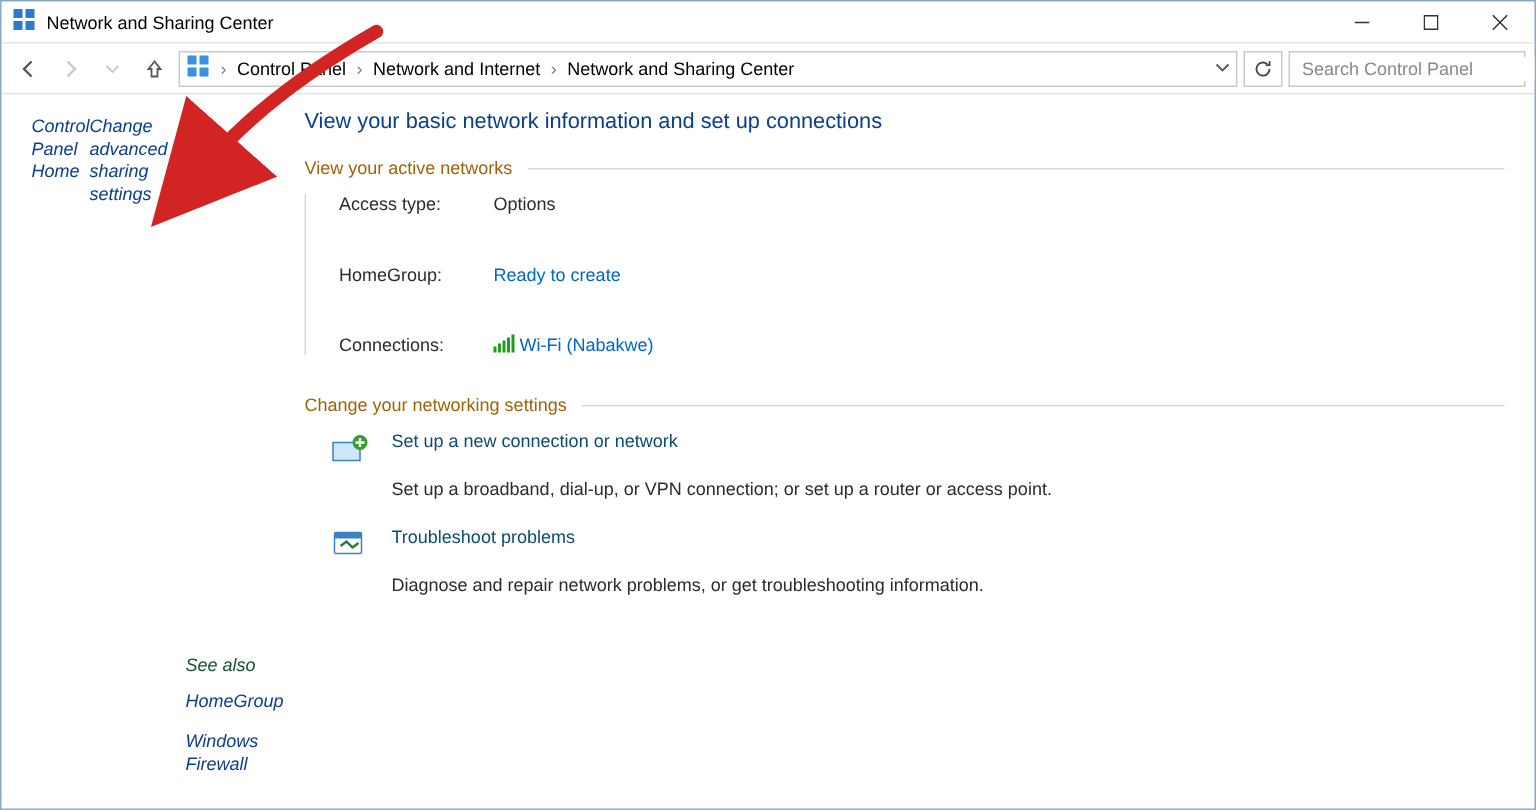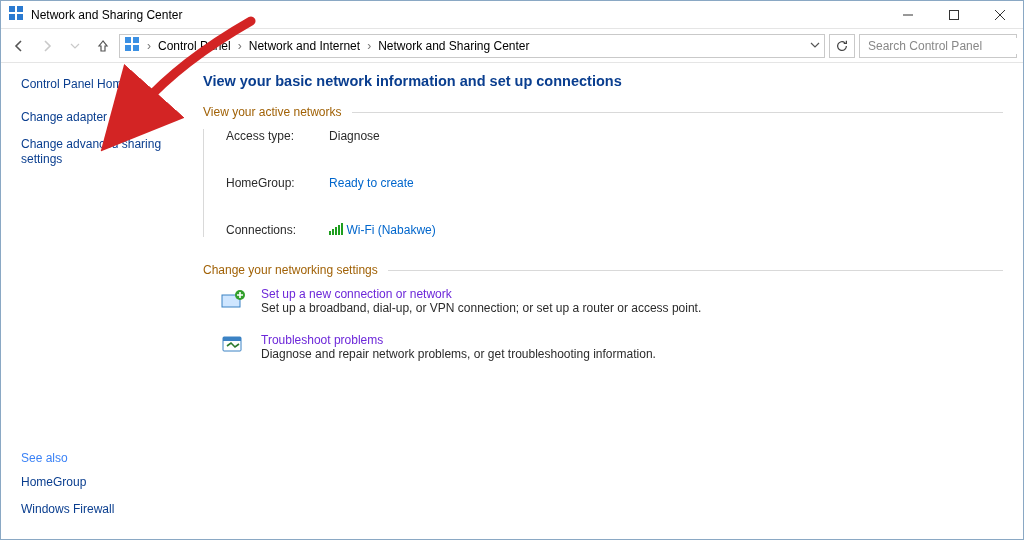--- a/index.html
+++ b/index.html
@@ -19,43 +19,43 @@
   .addr .chev { color:#777; padding:0 4px;}
   .addr .crumb { cursor:default; }
   .addr-drop { margin-left:auto; color:#555;}
   .refresh { width:26px; height:24px; border:1px solid #c9c9c9; display:flex; align-items:center; justify-content:center; color:#444; }
   .search { width:158px; height:24px; border:1px solid #c9c9c9; display:flex; align-items:center; padding:0 6px; color:#777;}
   .search input { border:none; outline:none; flex:1; font-size:12px; color:#333;}
   .search input::placeholder{color:#888;}
   .search .mag { color:#888;}
   
   .body { display:flex; height:calc(100% - 62px);}
-  .sidebar { width:196px; padding:14px 8px 10px 20px; display:flex; flex-direction:column; }
+  .sidebar { width:196px; padding:14px 8px 10px 20px; display:flex; flex-direction:row;font-style:italic; }
   .sidebar a { color:#0a3e8f; text-decoration:none; display:block; margin-bottom:12px; line-height:1.25;}
   .sidebar .heading { color:#0a3e8f; margin-bottom:18px;}
   .seealso { margin-top:auto; }
-  .seealso .lbl { color:#3b82f6; margin-bottom:10px;}
+  .seealso .lbl { color:#14532d; margin-bottom:10px;}
   .main { flex:1; padding:10px 20px 10px 6px; color:#2b2b2b;}
-  .main h1 { font-size:14.5px; font-weight:700; color:#0a3e8f; margin:0 0 16px 0;}
+  .main h1 { font-size:14.5px; font-weight:400; color:#0a3e8f; margin:0 0 16px 0;}
   .secthdr { display:flex; align-items:center; color:#a16207; margin-bottom:10px;}
   .secthdr .line { flex:1; height:1px; background:#d9d9d9; margin-left:10px;}
   
   .netrow { display:flex; }
   .netleft { width:370px; padding-left:20px;}
   .netleft .name { font-weight:bold; margin-bottom:3px;}
   .netright { border-left:1px solid #d9d9d9; padding-left:22px; display:grid; grid-template-columns:auto auto; column-gap:10px; row-gap:4px; align-content:start;gap:33px;}
   .netright .k { white-space:nowrap;}
   .netright .v { white-space:nowrap;}
   a.wlink { color:#0066cc; text-decoration:none;}
   
   .opts { padding-left:16px; }
   .opt { display:flex; gap:14px; margin-bottom:18px;}
   .opt .ico { width:28px; height:26px; flex:none; display:flex; align-items:center; justify-content:center;}
-  .opt .t a { color:#6d28d9; text-decoration:none; font-size:12px;}
-  .opt .desc { color:#2b2b2b; margin-top:0;}
+  .opt .t a { color:#0c4a6e; text-decoration:none; font-size:12px;}
+  .opt .desc { color:#2b2b2b; margin-top:18px;}
   .wifi-bars { display:inline-flex; align-items:flex-end; gap:1px; vertical-align:-1px;}
   .wifi-bars span{ width:2px; background:#1e9e1e; display:inline-block;}
   .wifi-bars span:nth-child(1){height:4px;} .wifi-bars span:nth-child(2){height:6px;}
   .wifi-bars span:nth-child(3){height:8px;} .wifi-bars span:nth-child(4){height:10px;}
   .wifi-bars span:nth-child(5){height:12px;}
   
   .arrow-overlay { position:absolute; left:0; top:0; pointer-events:none;}
 </style>
 </head>
 <body>
@@ -151,42 +151,41 @@
             <line x1="10" y1="10" x2="14" y2="14" stroke="#888" stroke-width="1.4"></line>
           </svg>
       </span>
     </div>
   </div>
 
   <div class="body">
 
     <div class="sidebar">
       <a class="heading">Control Panel Home</a>
-      <a>Change adapter settings</a>
       <a>Change advanced sharing settings</a>
 
       <div class="seealso">
         <div class="lbl">See also</div>
         <a>HomeGroup</a>
         <a>Windows Firewall</a>
       </div>
     </div>
 
     <div class="main">
       <h1>View your basic network information and set up connections</h1>
 
       <div class="secthdr">
         <span>View your active networks</span>
         <span class="line"></span>
       </div>
 
       <div class="netrow">
         <div class="netright">
           <div class="k">Access type:</div>
-          <div class="v">Diagnose</div>
+          <div class="v">Options</div>
 
           <div class="k">HomeGroup:</div>
           <div class="v"><a class="wlink">Ready to create</a></div>
 
           <div class="k">Connections:</div>
           <div class="v">
             <a class="wlink">
               <span class="wifi-bars">
                   <span></span>
                   <span></span>

